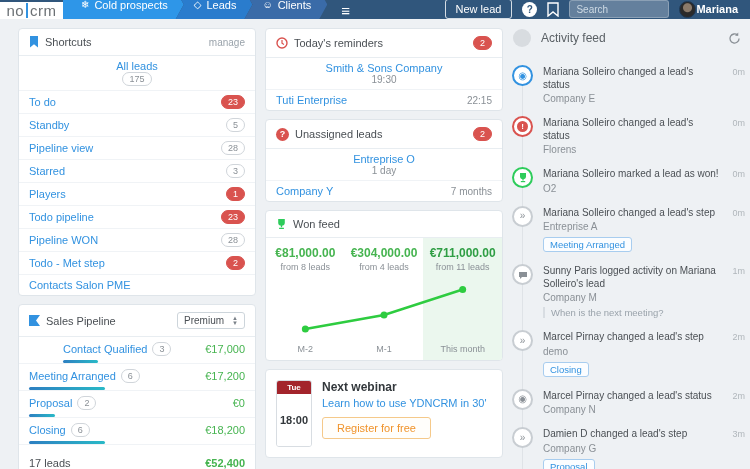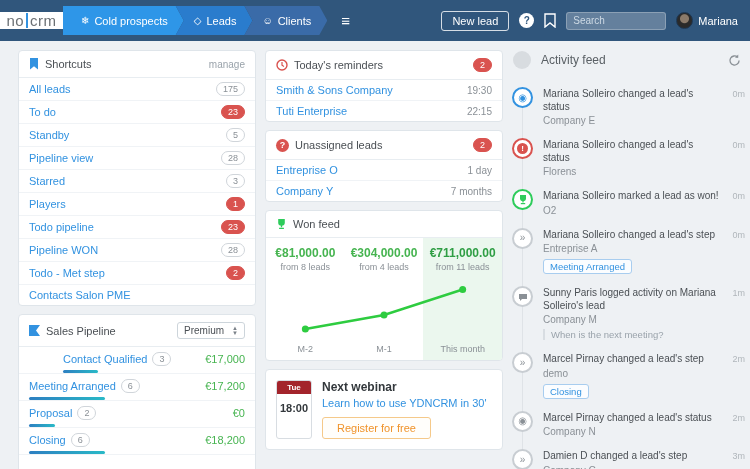--- a/index.html
+++ b/index.html
@@ -1,20 +1,20 @@
 <!DOCTYPE html>
 <html><head>
 <meta charset="utf-8">
 <style>
   * { margin:0; padding:0; box-sizing:border-box; }
   html,body { width:750px; height:469px; overflow:hidden; }
   body { font-family:"Liberation Sans", sans-serif; background:#eef1f4; color:#4a4f54; }
 
   
-  .topbar { height:41px; background:#30567c; display:flex; align-items:center; }
+  .topbar { height:19px; background:#30567c; display:flex; align-items:flex-end; }
   .logo { background:#fff; width:63px; display:flex; align-items:center; justify-content:center;
           font-size:15px; color:#6b7074; letter-spacing:.5px; }
   .logo-bar { display:inline-block; width:2px; height:15px; background:#3292e0; margin:0 2px; }
   .nav { display:flex; height:29px; }
   .tab { position:relative; display:flex; align-items:center; gap:5px; padding:0 16px 0 18px;
          font-size:11px; color:#fff; cursor:pointer; margin-left:-8px;
          clip-path:polygon(0 0,calc(100% - 8px) 0,100% 50%,calc(100% - 8px) 100%,0 100%,8px 50%); }
   .tab:first-child { margin-left:0; clip-path:polygon(0 0,calc(100% - 8px) 0,100% 50%,calc(100% - 8px) 100%,0 100%); }
   .tab-1 { background:#2e96e8; }
   .tab-2 { background:#2a7ccd; }
@@ -25,21 +25,21 @@
   .newlead-btn { border:1px solid rgba(255,255,255,.8); color:#fff; background:transparent;
                  font-size:11px; padding:3px 10px; border-radius:3px; cursor:pointer;
                  font-family:"Liberation Sans", sans-serif; }
   .help-icon { width:15px; height:15px; border-radius:50%; background:#fff; color:#30567c;
                font-size:10px; font-weight:bold; display:flex; align-items:center; justify-content:center; cursor:pointer; }
   .bookmark-top { width:12px; height:15px; cursor:pointer; }
   .search-box { background:rgba(255,255,255,.25); border:1px solid rgba(255,255,255,.25); border-radius:3px;
                 height:18px; width:100px; color:#fff; font-size:10px; padding:0 6px;
                 font-family:"Liberation Sans", sans-serif; }
   .search-box::placeholder { color:#cdd9e4; }
-  .user { display:flex; align-items:center; gap:5px; cursor:pointer; }
+  .user { display:flex; align-items:center; cursor:pointer;font-weight:bold; }
   .avatar { width:17px; height:17px; border-radius:50%;
             background:radial-gradient(circle at 50% 38%, #8a7a6a 0 4px, #2a2a2a 5px); border:1px solid #1d3652; }
   .username { color:#fff; font-size:11px; }
 
   
   .content { position:relative; width:750px; height:440px; }
   .col { position:absolute; top:9px; display:flex; flex-direction:column; gap:8px; }
   .col-left  { left:18px;  width:238px; }
   .col-mid   { left:265px; width:238px; }
   .col-feed  { left:512px; width:233px; top:4px; }
@@ -48,21 +48,21 @@
   .panel-head { display:flex; align-items:center; gap:6px; padding:7px 10px; border-bottom:1px solid #e8edf1;
                 font-size:11px; color:#4a4f54; }
   .panel-head .spacer { margin-left:auto; }
   .manage-link { color:#9aa3ab; font-size:10px; cursor:pointer; }
   .count-badge { font-size:9px; padding:1px 6px; border-radius:9px; border:1px solid #d0d5da; color:#8a9096; background:#fff; }
   .count-badge.urgent { background:#d9534f; border-color:#d9534f; color:#fff; }
 
   
   .rowlist .row { display:flex; align-items:center; justify-content:space-between;
                   padding:4px 10px; border-top:1px solid #f0f3f6; font-size:11px; }
-  .rowlist .row:first-child { border-top:none; }
+  .rowlist .row:first-child { border-top:none;flex-direction:column; }
   .row-link { color:#3292e0; text-decoration:none; cursor:pointer; }
   .row-time { color:#8a9096; font-size:10px; }
 
   
   .pipe-row { padding:5px 10px 0; border-top:1px solid #f0f3f6; }
   .pipe-row:first-child { border-top:none;padding-left:44px; }
   .pipe-line1 { display:flex; align-items:center; gap:5px; font-size:11px; }
   .pipe-amount { margin-left:auto; color:#46b450; }
   .pipe-bar-track { height:3px; margin-top:4px; }
   .pipe-bar { height:3px; background:linear-gradient(90deg,#2d7fc1,#29b9c7); border-radius:2px; }
@@ -82,21 +82,21 @@
   .won-col.current .won-amount { color:#2f9e44; }
   .won-sub { font-size:9px; color:#8a9096; margin-top:2px; }
   .won-chart { position:relative; display:block; }
   .won-labels { position:relative; display:flex; text-align:center; padding-bottom:6px; }
   .won-labels span { width:33.4%; font-size:9px; color:#8a9096; }
 
   
   .webinar-body { display:flex; padding:10px; gap:10px; }
   .cal-icon { width:36px; flex-shrink:0; border:1px solid #d8dde2; border-radius:3px; overflow:hidden; text-align:center; }
   .cal-top { background:#a3242b; color:#fff; font-size:8px; padding:2px 0; font-weight:bold; }
-  .cal-bottom { background:#fff; color:#33383c; font-size:11px; font-weight:bold; padding:8px 0; }
+  .cal-bottom { background:#fff; color:#33383c; font-size:11px; font-weight:bold; padding:20px 0; }
   .webinar-title { font-size:12px; font-weight:bold; color:#33383c; }
   .webinar-link { font-size:11px; color:#3292e0; margin-top:3px; cursor:pointer; }
   .register-btn { margin-top:8px; background:#fffefb; border:1px solid #f5c98a; color:#f0932b;
                   font-size:11px; padding:4px 14px; border-radius:3px; cursor:pointer;
                   font-family:"Liberation Sans", sans-serif; }
 
   
   .feed-head { display:flex; align-items:center; gap:10px; padding:6px 4px 10px 0; }
   .feed-head-circle { width:18px; height:18px; border-radius:50%; background:#d8dce0; margin-left:1px; }
   .feed-title { font-size:12px; color:#5a6065; }

